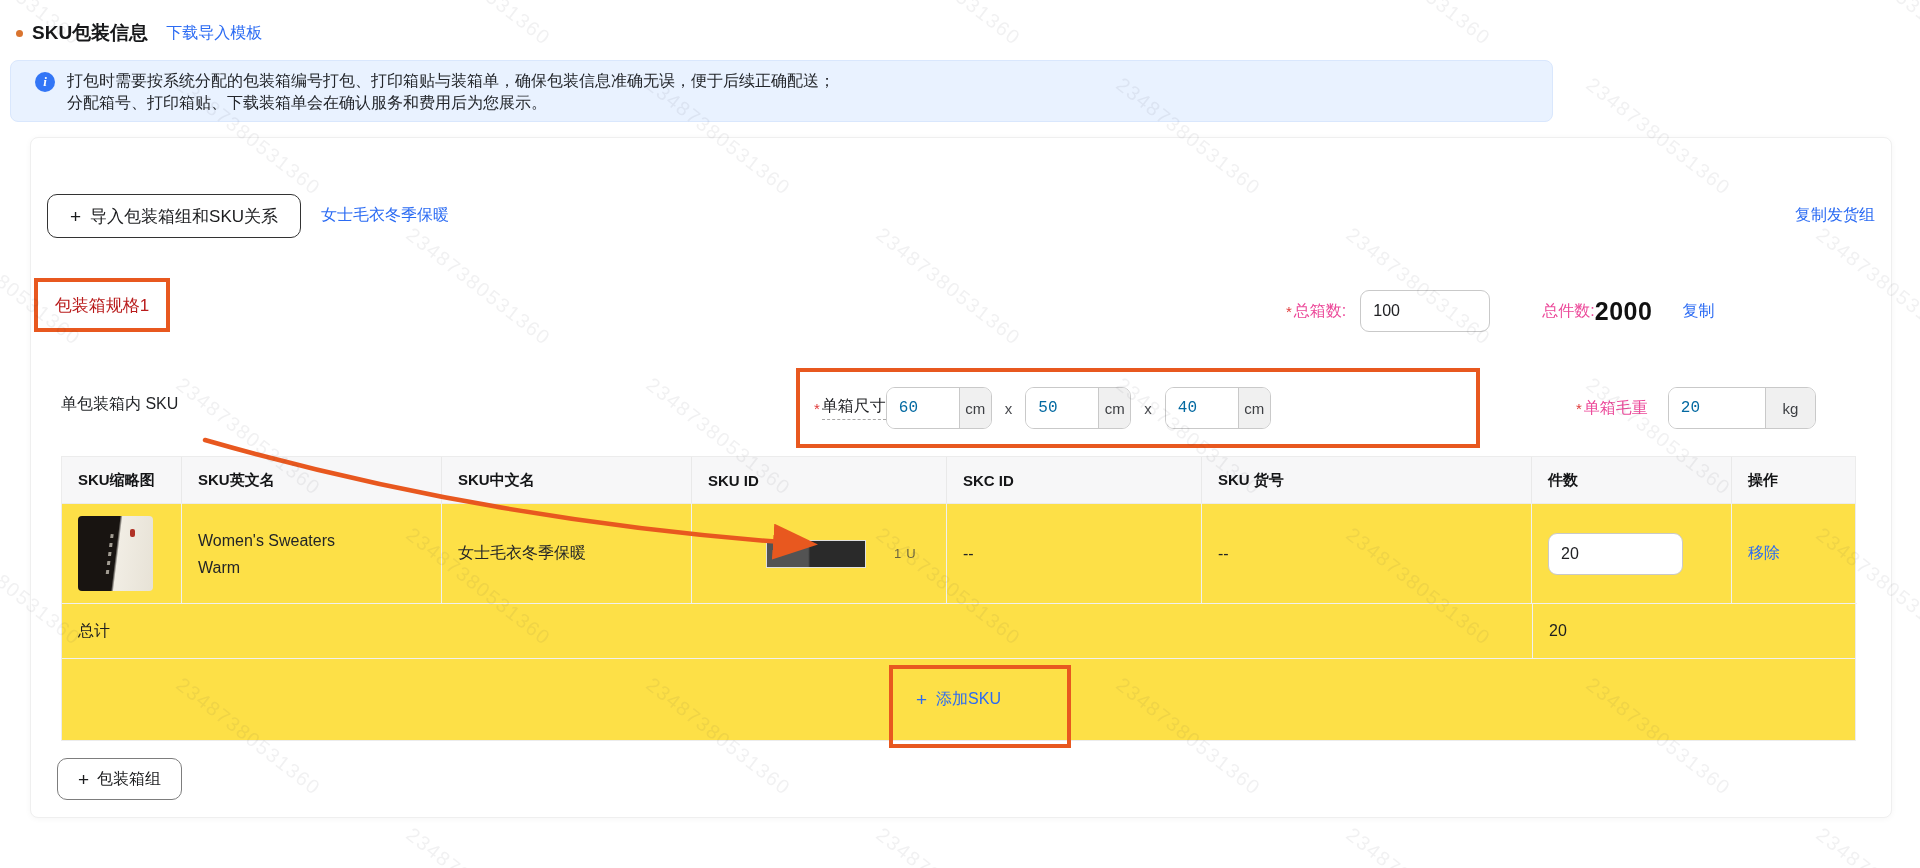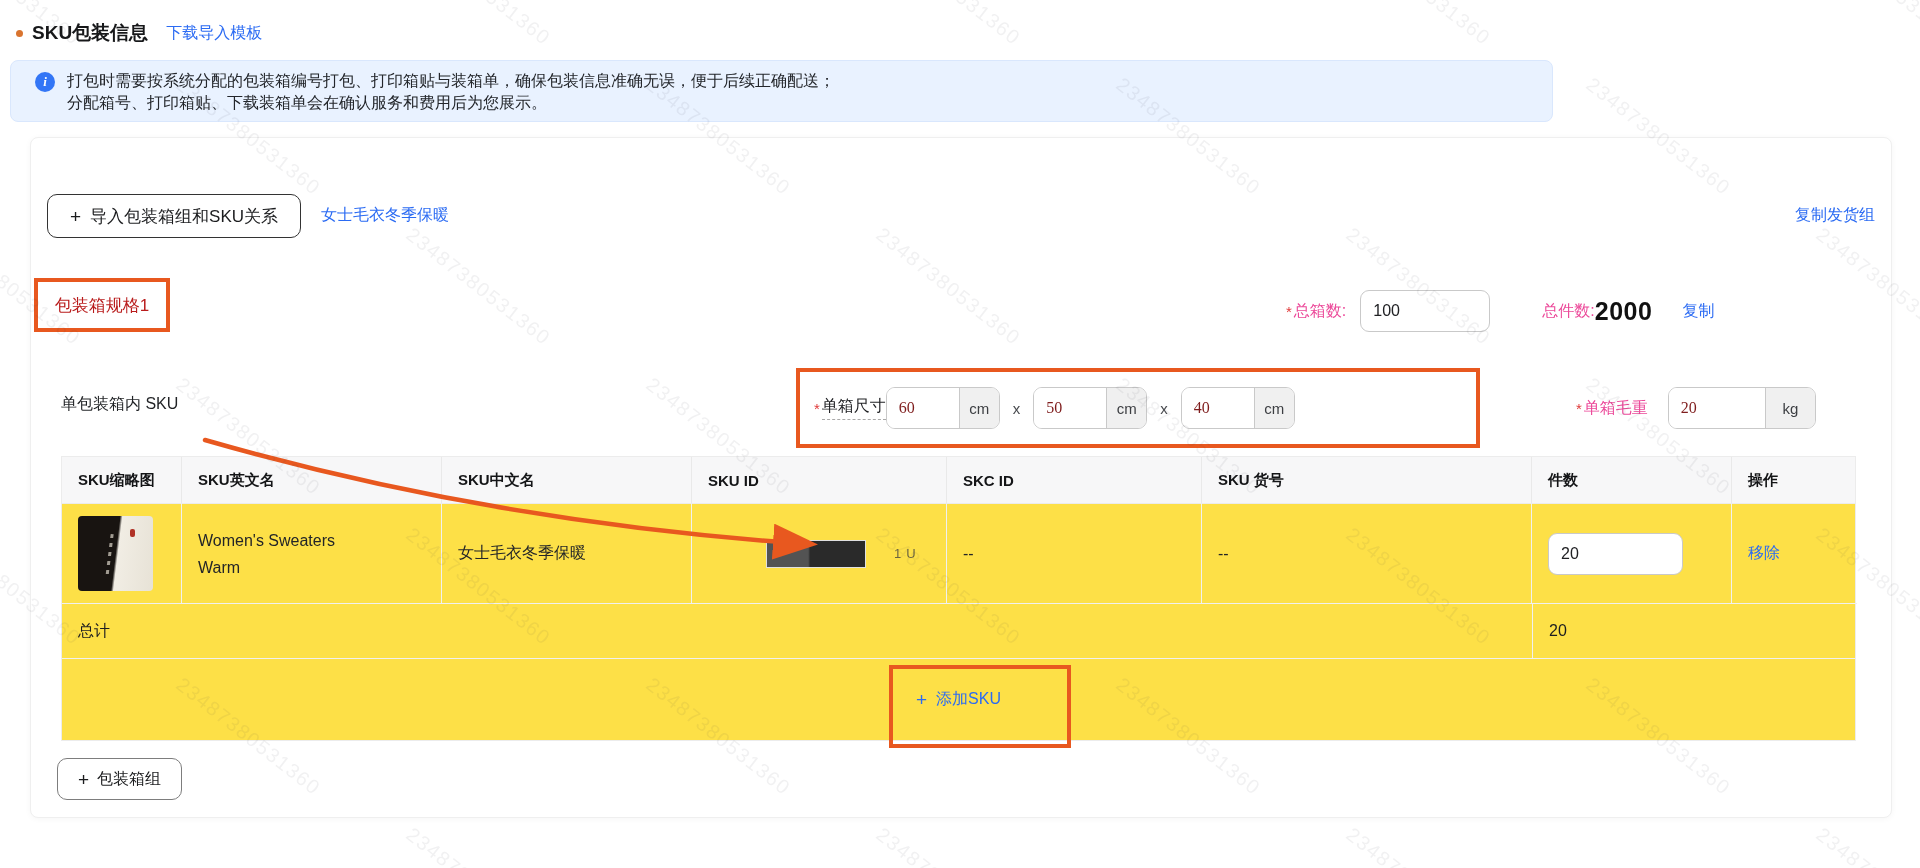--- a/index.html
+++ b/index.html
@@ -58,22 +58,22 @@
   .total-items-label{margin-left:52px;}
   .total-items-value{font-size:25px;font-weight:600;color:#111;letter-spacing:0.5px;}
   .copy-link{font-size:16px;margin-left:30px;}
   
   .inner-sku-label{position:absolute;left:30px;top:256px;font-size:16px;color:#1f2124;}
   .dims-box{position:absolute;left:765px;top:230px;width:684px;height:80px;
     border:4px solid var(--annotation-orange);display:flex;align-items:center;padding-left:14px;z-index:30;}
   .size-label{font-size:16px;border-bottom:1px dashed #a9a9a9;padding-bottom:2px;}
   .dim-group{display:flex;align-items:stretch;height:42px;border:1px solid #c9c9c9;border-radius:9px;
     overflow:hidden;background:#fff;}
-  .dim-input{width:72px;border:none;outline:none;font-size:16px;padding:0 0 0 12px;font-family:Liberation Serif, serif;color:#7f1d1d;}
-  .unit-addon{width:40px;background:#f0f0f0;border-left:1px solid #c9c9c9;display:flex;
+  .dim-input{width:72px;border:none;outline:none;font-size:16px;padding:0 0 0 12px;font-family:Liberation Mono, monospace;color:#0369a1;}
+  .unit-addon{width:32px;background:#f0f0f0;border-left:1px solid #c9c9c9;display:flex;
     align-items:center;justify-content:center;font-size:15px;color:#3c3e42;}
   .times{font-size:15px;color:#4a4c50;margin:0 13px;}
   .weight-wrap{position:absolute;left:1545px;top:230px;height:80px;display:flex;align-items:center;}
   .weight-label{margin-right:20px;}
   .weight-group{height:42px;width:148px;}
   .weight-input{width:96px;}
   .weight-addon{width:50px;}
   
   .sku-table{position:absolute;left:30px;top:318px;width:1795px;border:1px solid #ececec;background:#fde047;}
   .tgrid{display:grid;grid-template-columns:120px 260px 250px 255px 255px 330px 200px 123px;}

